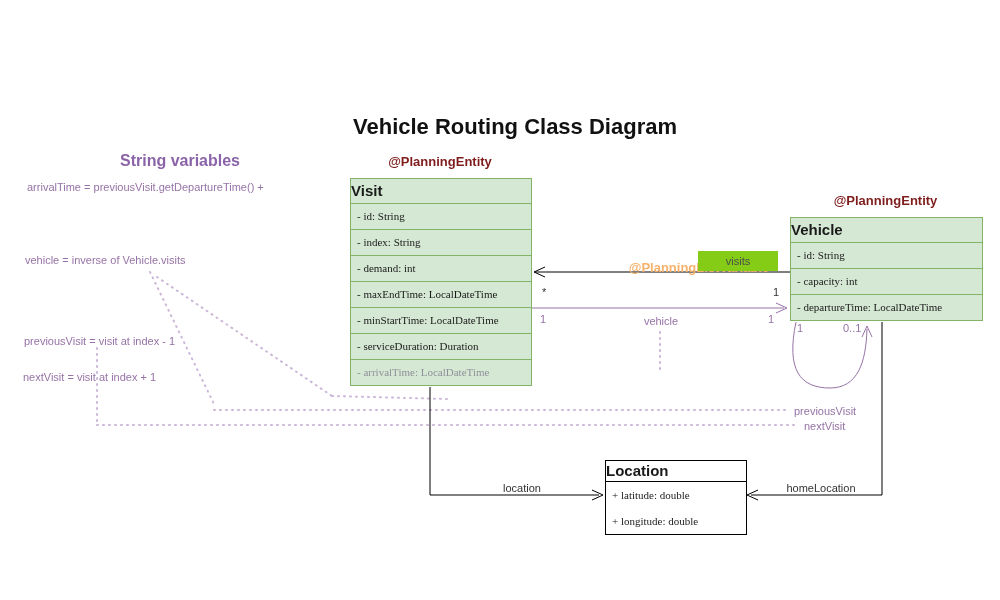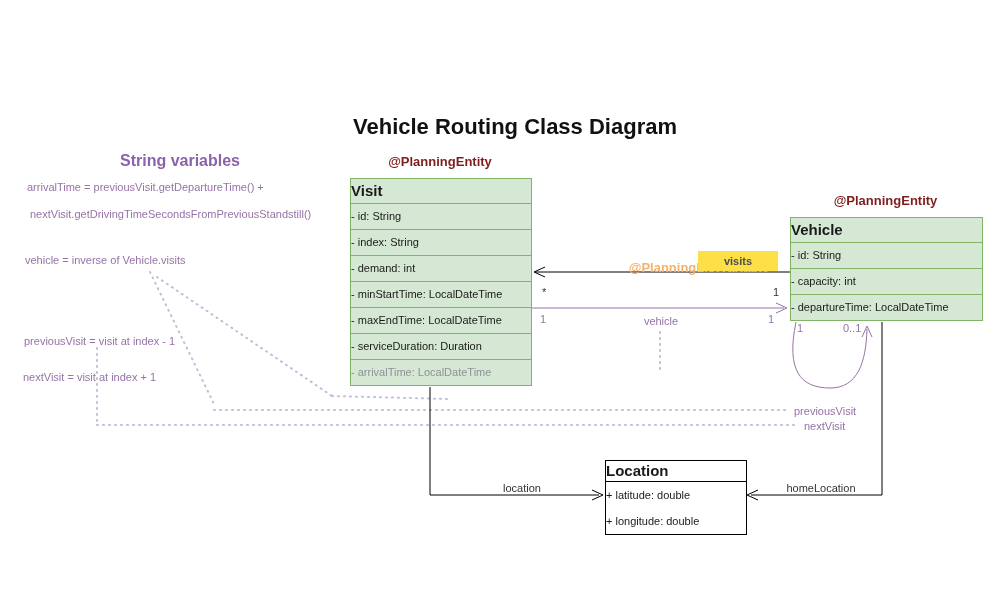--- a/index.html
+++ b/index.html
@@ -25,30 +25,30 @@
   .anno.green  { color:#7f1d1d; }
   .anno.orange { color:#f6b26b; }
   .classbox {
     position:absolute; background:#d5e8d4; border:1px solid #82b366;
     box-sizing:content-box;
   }
   .classbox .hdr {
     height:24px; line-height:24px; text-align:left; font-size:15px; color:#1a1a1a;font-weight:bold;
   }
   .classbox .row {
-    height:25px; line-height:25px; font-size:11px; color:#1a1a1a;
-    border-top:1px solid #82b366; white-space:nowrap; overflow:hidden;
+    height:25px; line-height:25px; padding-left:6px; font-size:11px; color:#1a1a1a;
+    border-top:1px solid #82b366; white-space:nowrap; overflow:hidden;font-family:Liberation Serif, serif;
   }
   .classbox .row.shadow-field { color:#90909a; }
   .locbox { background:#ffffff; border:1px solid #000000; }
   .locbox .hdr { height:20px; line-height:20px; border-bottom:1px solid #000000; }
   .locbox .row { border-top:none; height:26px; line-height:26px; }
   .badge {
-    position:absolute; background:#fde047; color:#4d4d4d; font-size:11px;
-    text-align:center; line-height:20px;font-weight:bold;
+    position:absolute; background:#84cc16; color:#4d4d4d; font-size:11px;
+    text-align:center; line-height:20px;
   }
   svg.wires { position:absolute; left:0; top:0; }
   svg.wires text { font-family:"Liberation Sans", sans-serif; font-size:11px; }
   .t-black  { fill:#333333; }
   .t-purple { fill:#9673a6; }
   .ln-black  { stroke:#000000; stroke-width:1; fill:none; }
   .ln-purple { stroke:#9673a6; stroke-width:1; fill:none; }
   .ln-dot {
     stroke:#cbb7d8; stroke-width:2; fill:none;
     stroke-dasharray:1 5; stroke-linecap:round;
@@ -93,33 +93,32 @@
 
     <polyline class="ln-black" points="882,322 882,495 751,495"></polyline>
     <path class="ln-black" d="M758,490 L747,495 L758,500"></path>
     <text class="t-black" x="821" y="492" text-anchor="middle">homeLocation</text>
   </svg>
 
   <h1 class="title">Vehicle Routing Class Diagram</h1>
 
   <div class="shadow-heading">String variables</div>
   <div class="shadow-text" style="left:27px; top:181px;">arrivalTime = previousVisit.getDepartureTime() +</div>
-  <div class="shadow-text" style="left:30px; top:208px;">nextVisit.getDrivingTimeSecondsFromPreviousStandstill()</div>
   <div class="shadow-text" style="left:25px; top:254px;">vehicle = inverse of Vehicle.visits</div>
   <div class="shadow-text" style="left:24px; top:335px;">previousVisit = visit at index - 1</div>
   <div class="shadow-text" style="left:23px; top:371px;">nextVisit = visit at index + 1</div>
 
   <div class="anno green" style="left:350px; top:154px; width:180px;">@PlanningEntity</div>
   <div class="classbox" style="left:350px; top:178px; width:180px;">
     <div class="hdr">Visit</div>
     <div class="row">- id: String</div>
     <div class="row">- index: String</div>
     <div class="row">- demand: int</div>
+    <div class="row">- maxEndTime: LocalDateTime</div>
     <div class="row">- minStartTime: LocalDateTime</div>
-    <div class="row">- maxEndTime: LocalDateTime</div>
     <div class="row">- serviceDuration: Duration</div>
     <div class="row shadow-field">- arrivalTime: LocalDateTime</div>
   </div>
 
   <div class="anno green" style="left:790px; top:193px; width:191px;">@PlanningEntity</div>
   <div class="classbox" style="left:790px; top:217px; width:191px;">
     <div class="hdr">Vehicle</div>
     <div class="row">- id: String</div>
     <div class="row">- capacity: int</div>
     <div class="row">- departureTime: LocalDateTime</div>

